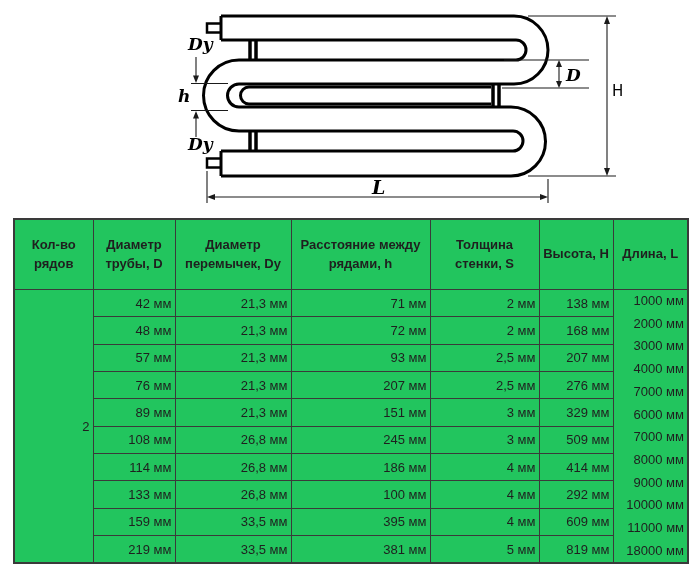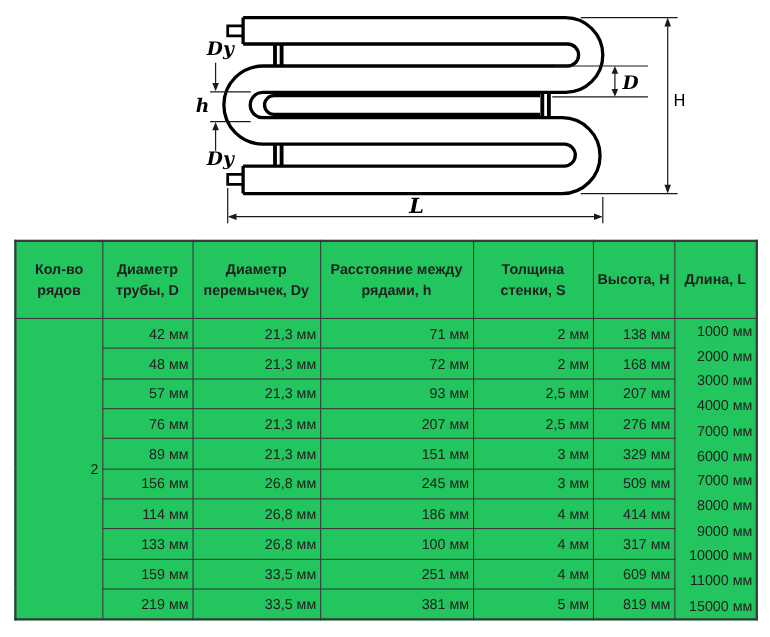--- a/index.html
+++ b/index.html
@@ -138,21 +138,21 @@
           <div class="len-line">2000 мм</div>
           <div class="len-line">3000 мм</div>
           <div class="len-line">4000 мм</div>
           <div class="len-line">7000 мм</div>
           <div class="len-line">6000 мм</div>
           <div class="len-line">7000 мм</div>
           <div class="len-line">8000 мм</div>
           <div class="len-line">9000 мм</div>
           <div class="len-line">10000 мм</div>
           <div class="len-line">11000 мм</div>
-          <div class="len-line">15000 мм</div>
+          <div class="len-line">18000 мм</div>
         </td>
       </tr>
       <tr>
         <td>48 мм</td>
         <td>21,3 мм</td>
         <td>72 мм</td>
         <td>2 мм</td>
         <td>168 мм</td>
       </tr>
       <tr>
@@ -170,44 +170,44 @@
         <td>276 мм</td>
       </tr>
       <tr>
         <td>89 мм</td>
         <td>21,3 мм</td>
         <td>151 мм</td>
         <td>3 мм</td>
         <td>329 мм</td>
       </tr>
       <tr>
-        <td>156 мм</td>
+        <td>108 мм</td>
         <td>26,8 мм</td>
         <td>245 мм</td>
         <td>3 мм</td>
         <td>509 мм</td>
       </tr>
       <tr>
         <td>114 мм</td>
         <td>26,8 мм</td>
         <td>186 мм</td>
         <td>4 мм</td>
         <td>414 мм</td>
       </tr>
       <tr>
         <td>133 мм</td>
         <td>26,8 мм</td>
         <td>100 мм</td>
         <td>4 мм</td>
-        <td>317 мм</td>
+        <td>292 мм</td>
       </tr>
       <tr>
         <td>159 мм</td>
         <td>33,5 мм</td>
-        <td>251 мм</td>
+        <td>395 мм</td>
         <td>4 мм</td>
         <td>609 мм</td>
       </tr>
       <tr>
         <td>219 мм</td>
         <td>33,5 мм</td>
         <td>381 мм</td>
         <td>5 мм</td>
         <td>819 мм</td>
       </tr>

